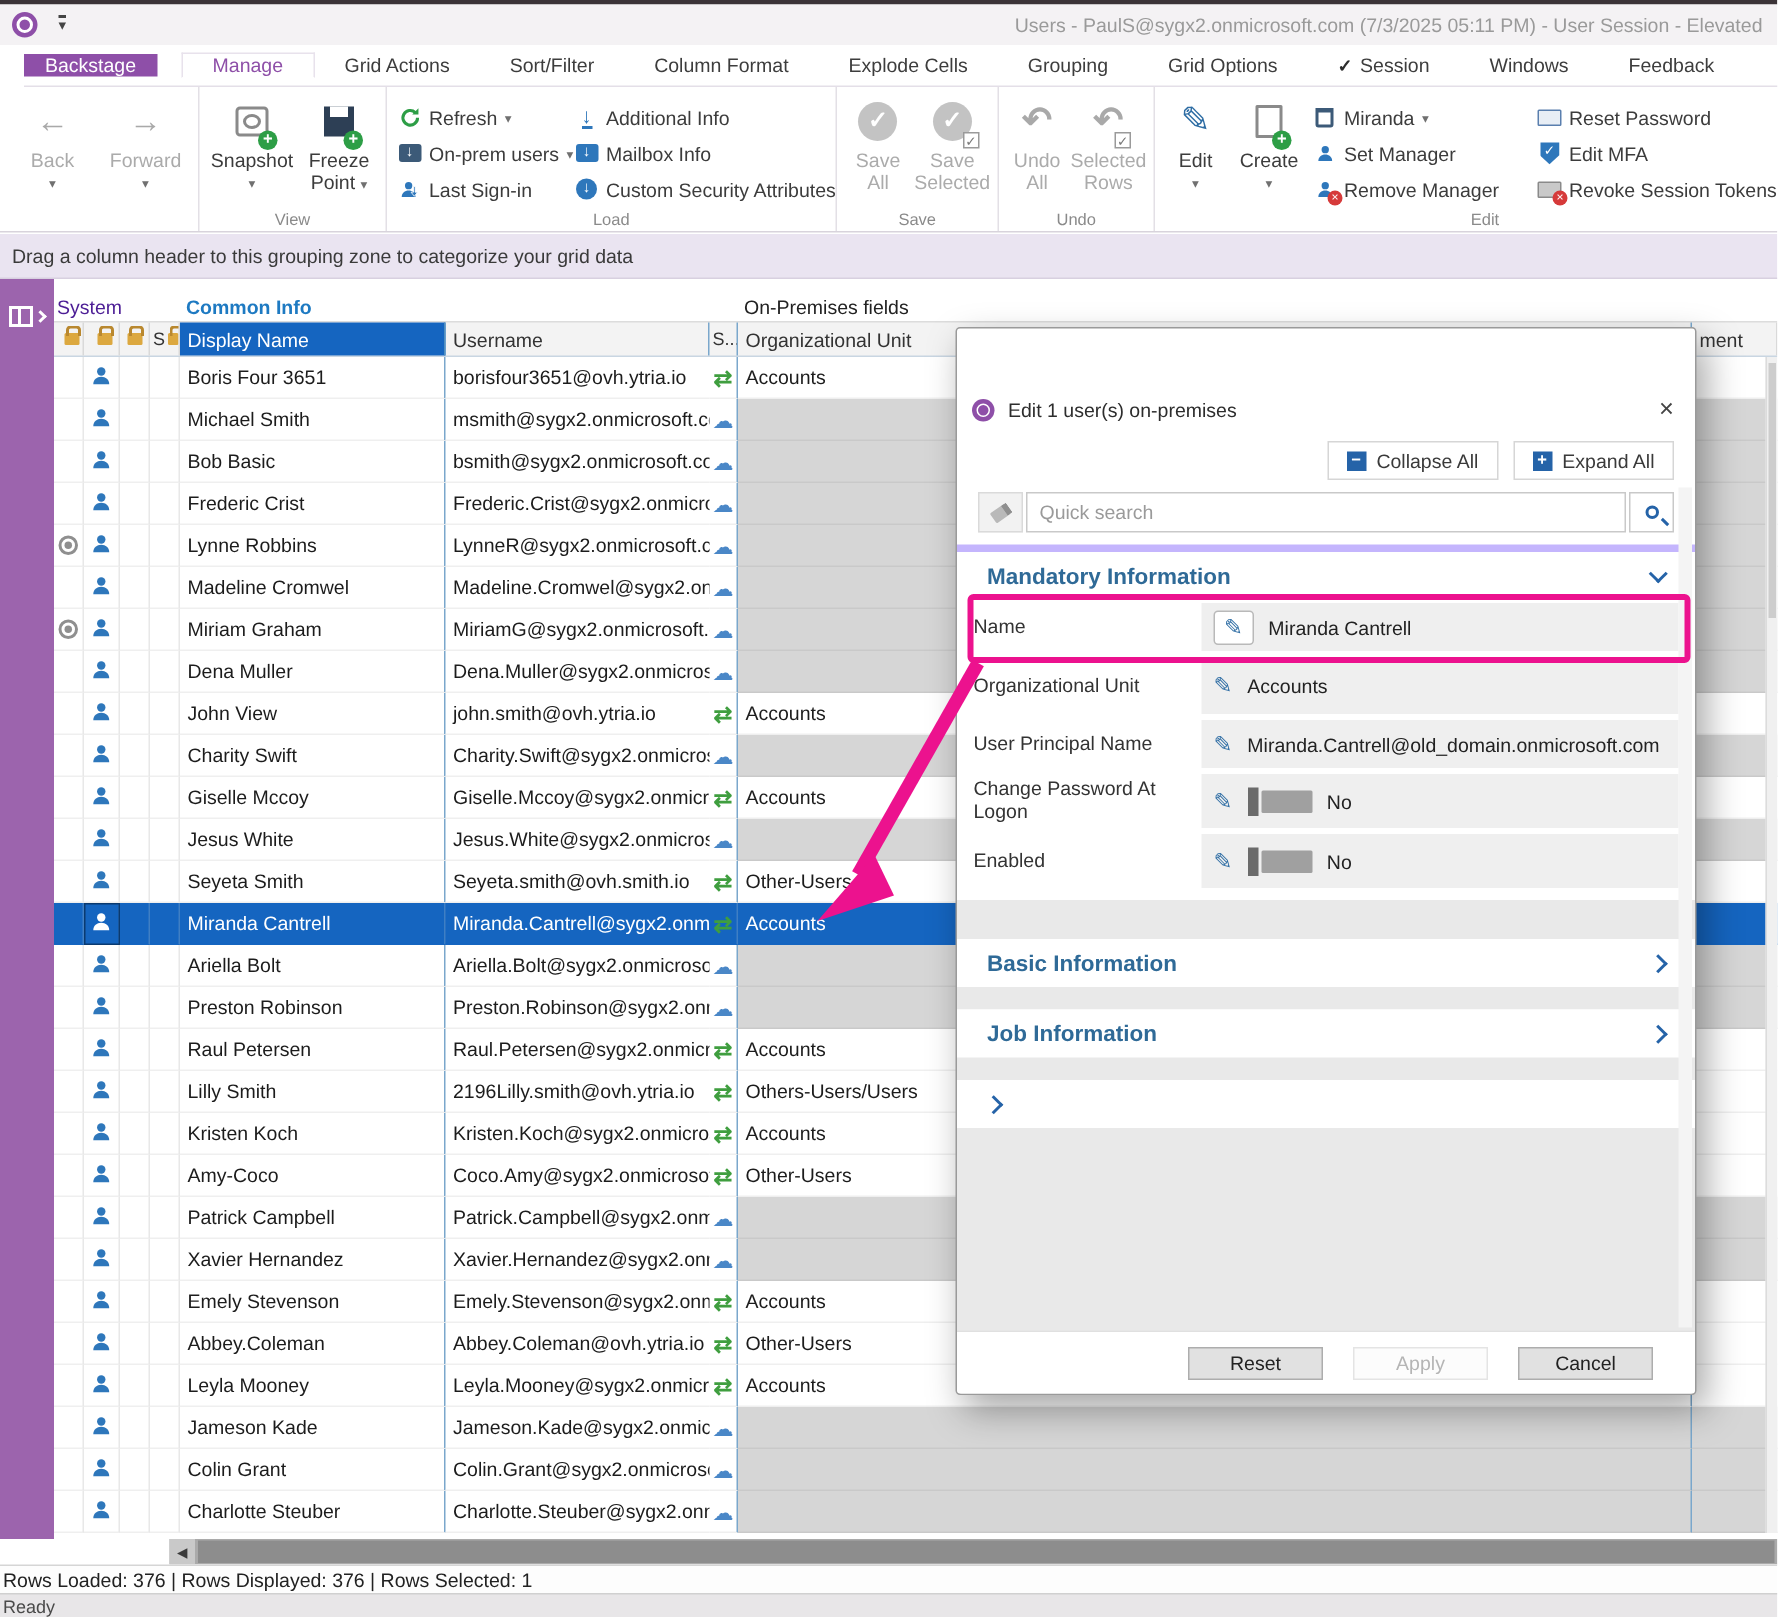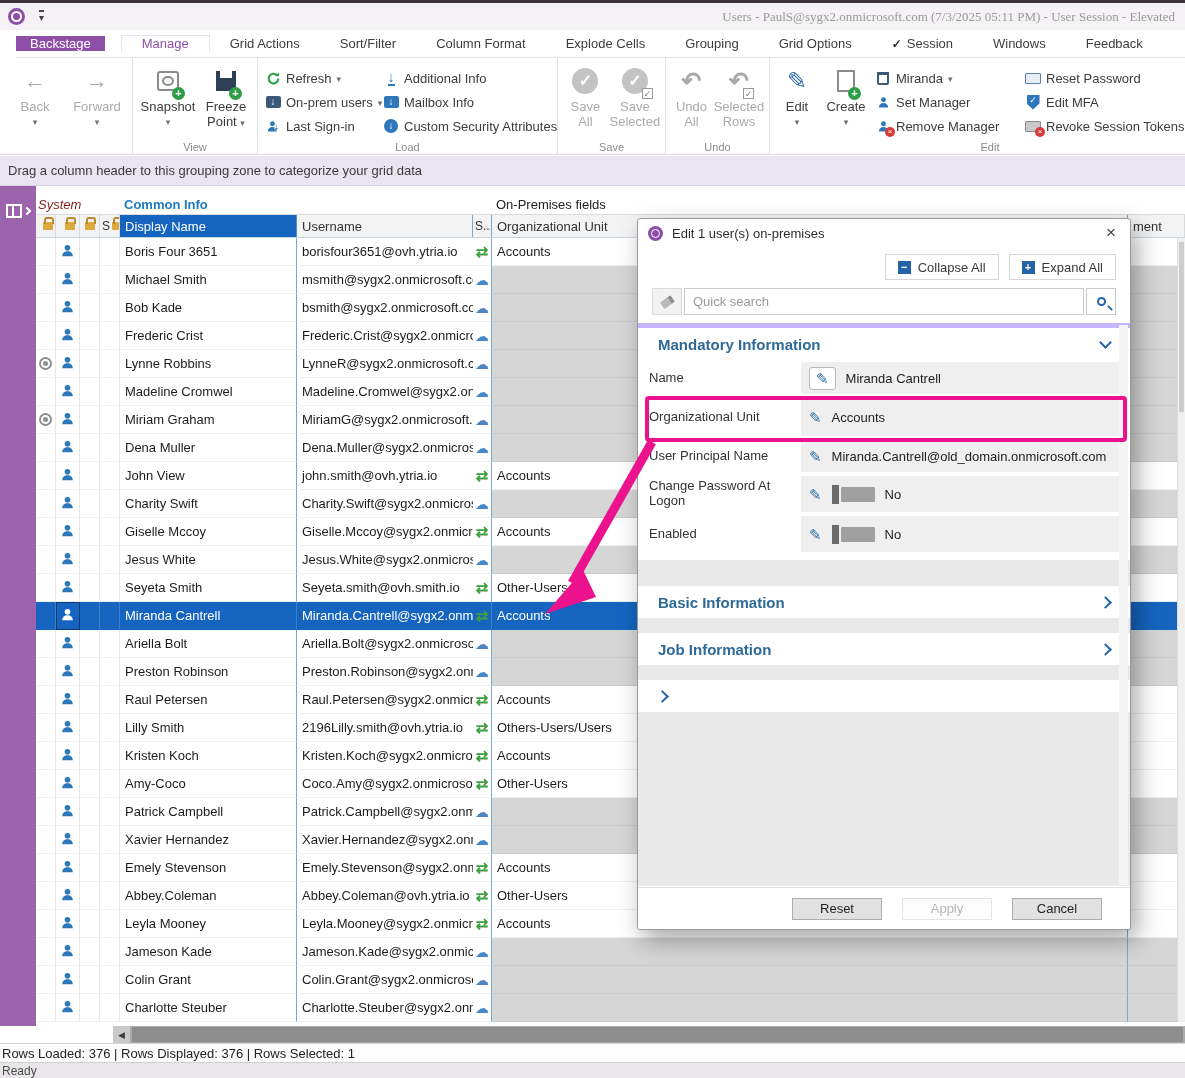--- a/index.html
+++ b/index.html
@@ -5,21 +5,21 @@
   * { margin:0; padding:0; box-sizing:border-box; }
   body { font-family:"Liberation Sans", sans-serif; background:#fff; }
   .app { position:relative; width:1185px; height:1078px; overflow:hidden; background:#fff; font-size:13px; color:#262626; }
 
   
   .top-strip { position:absolute; left:0; top:0; width:100%; height:3px; background:#3b3337; }
   .titlebar { position:absolute; left:0; top:3px; width:100%; height:27px; background:#f4f2f4; display:flex; align-items:center; }
   .app-logo { width:17px; height:17px; border-radius:50%; background:#8e4fa8; margin-left:8px; position:relative; }
   .app-logo:before { content:""; position:absolute; inset:3px; border:2px solid #fff; border-radius:50%; }
   .qat-caret { margin-left:14px; color:#444; font-size:10px; line-height:1; border-top:2px solid #444; padding-top:1px; }
-  .title-text { position:absolute; right:10px; color:#9a9a9a; font-size:13px;font-family:Liberation Serif, serif; }
+  .title-text { position:absolute; right:10px; color:#9a9a9a; font-size:13px; }
 
   .tabbar { position:absolute; left:16px; top:30px; width:100%; height:28px; background:#fff; border-bottom:1px solid #e4dfe8; display:flex; align-items:center; }
   .tab { padding:0 20px; display:flex; align-items:center; color:#3d3d3d; font-size:13px; }
   .tab.backstage { background:#8e4fa8; color:#fff; padding:0 14px; }
   .tab.active { color:#8e4fa8; border:1px solid #e8e2ec; border-bottom:1px solid #fff; background:#fff; }
   .tab .chk { color:#2d2d2d; font-weight:bold; margin-right:5px; font-size:12px; }
 
   
   .ribbon { position:absolute; left:0; top:58px; width:100%; height:97px; background:#fff; border-bottom:1px solid #d8d3dc; display:flex; }
   .rgroup { position:relative; border-right:1px solid #e3e0e6; padding:4px 4px 14px 4px; display:flex; align-items:flex-start; }
@@ -58,21 +58,21 @@
 
   
   .gridwrap { position:absolute; left:0; top:186px; width:1185px; height:840px; background:#fff; }
   .rail { position:absolute; left:0; top:0; width:36px; height:840px; background:#9c64ad; }
   .rail-flyout { position:absolute; left:4px; top:8px; width:28px; height:34px; display:flex; align-items:center; justify-content:center; color:#fff; }
   .flyout-grid { width:16px; height:14px; border:2px solid #fff; position:relative; }
   .flyout-grid:before { content:""; position:absolute; left:4px; top:0; bottom:0; width:2px; background:#fff; }
   .flyout-chev { width:6px; height:6px; border-right:2px solid #fff; border-top:2px solid #fff; transform:rotate(45deg); margin-left:2px; }
   .ghead-groups { position:absolute; left:36px; top:10px; height:18px; right:0; background:#fff; font-size:13px; }
   .ghead-groups span { position:absolute; top:1px; }
-  .hg-system { left:2px; color:#7f1d1d;font-style:italic; }
+  .hg-system { left:2px; color:#4c1d95; }
   .hg-common { left:88px; color:#1e7ac2; font-weight:bold; }
   .hg-onprem { left:460px; color:#222; }
   .ghead-row { position:absolute; left:36px; top:28px; height:24px; right:0; background:#f3f3f3; border-top:1px solid #dcdcdc; border-bottom:1px solid #c9d6e2; display:flex; }
   .hcell { border-right:1px solid #d9d9d9; display:flex; align-items:center; padding-left:5px; color:#333; overflow:hidden; white-space:nowrap; }
   .hcell.sel { background:#1565c0; color:#fff; border-right:1px solid #4f8fc0; }
   .hcell.blue-border { border-right:1px solid #7aa7cc; }
   .lock { width:10px; height:8px; background:#dca83f; border-radius:1px; position:relative; margin:0 auto; }
   .lock:before { content:""; position:absolute; top:-5px; left:1px; width:6px; height:5px; border:2px solid #b9882f; border-bottom:none; border-radius:3px 3px 0 0; }
   .rows { position:absolute; left:36px; top:52px; right:0; }
   .grow { display:flex; height:28px; background:#fff; }
@@ -93,21 +93,21 @@
   
   .hscroll { position:absolute; left:0; top:1026px; width:100%; height:17px; background:#fff; }
   .hs-track { position:absolute; left:113px; right:0; top:0; bottom:0; background:#aaa; }
   .hs-arrow { position:absolute; left:113px; top:0; width:17px; height:17px; background:#c9c9c9; color:#3a3a3a; font-size:9px; display:flex; align-items:center; justify-content:center; }
   .hs-thumb { position:absolute; left:132px; right:2px; top:1px; bottom:1px; background:#8d8d8d; }
   .statusbar { position:absolute; left:0; top:1043px; width:100%; height:19px; background:#fdfdfd; border-top:1px solid #d5d5d5; display:flex; align-items:center; padding-left:2px; color:#222; font-size:13px; }
   .readybar { position:absolute; left:0; top:1062px; width:100%; height:16px; background:#e8e6e8; border-top:1px solid #d0d0d0; display:flex; align-items:center; padding-left:2px; color:#4a4a4a; font-size:12px; }
 
   
   .dialog { position:absolute; left:637px; top:218px; width:494px; height:712px; background:#fff; border:1px solid #9a9a9a; border-radius:3px; box-shadow:6px 10px 24px rgba(0,0,0,.35); z-index:50; }
-  .dlg-title { height:28px; display:flex; align-items:center; padding:0 10px; }
+  .dlg-title { height:28px; display:flex; align-items:center; padding:0 10px;margin-top:40px; }
   .dlg-logo { width:15px; height:15px; border-radius:50%; background:#8e4fa8; position:relative; margin-right:9px; flex:none; }
   .dlg-logo:before { content:""; position:absolute; inset:3px; border:1.5px solid #fff; border-radius:50%; }
   .dlg-title-text { font-size:13px; color:#2d2d2d; flex:1; }
   .dlg-close { font-size:17px; color:#444; padding:0 4px; }
   .dlg-toolbar { display:flex; justify-content:flex-end; gap:10px; padding:7px 14px 6px; }
   .tbtn { height:26px; display:flex; align-items:center; gap:7px; padding:0 12px; background:#fff; border:1px solid #d6d6d6; font-size:13px; color:#3a3a3a; }
   .sq-ic { width:13px; height:13px; background:#2563a8; color:#fff; font-size:11px; line-height:13px; text-align:center; font-weight:bold; }
   .dlg-search { display:flex; gap:2px; padding:2px 14px 8px; }
   .eraser-btn { width:30px; height:27px; background:#f2f2f2; border:1px solid #dadada; display:flex; align-items:center; justify-content:center; }
   .eraser-ic { width:13px; height:8px; background:#b9b9b9; border-radius:1px; transform:rotate(-35deg); border-right:4px solid #8f8f8f; }
@@ -444,21 +444,21 @@
         <div class="grow">
           <div class="cell" style="width:20px;justify-content:center"></div>
           <div class="cell pbox" style="width:24px;justify-content:center">
             <span><svg viewBox="0 0 24 24" width="15" height="15">
                 <circle cx="12" cy="7.5" r="4.5" fill="#2e77bb"></circle>
                 <path d="M3.5 21c0-5 3.8-8 8.5-8s8.5 3 8.5 8z" fill="#2e77bb"></path>
               </svg></span>
           </div>
           <div class="cell" style="width:20px"></div>
           <div class="cell" style="width:20px"></div>
-          <div class="cell txt blueb" style="width:177px">Bob Kade</div>
+          <div class="cell txt blueb" style="width:177px">Bob Basic</div>
           <div class="cell txt" style="width:176px;border-right:none">bsmith@sygx2.onmicrosoft.co</div>
           <div class="cell blueb" style="width:19px;justify-content:center">
             <span class="cloud-b">☁</span>
           </div>
           <div class="cell txt blueb na" style="width:636px"></div>
           <div class="cell na" style="flex:1;border-right:none"></div>
         </div>
         <div class="grow">
           <div class="cell" style="width:20px;justify-content:center"></div>
           <div class="cell pbox" style="width:24px;justify-content:center">

